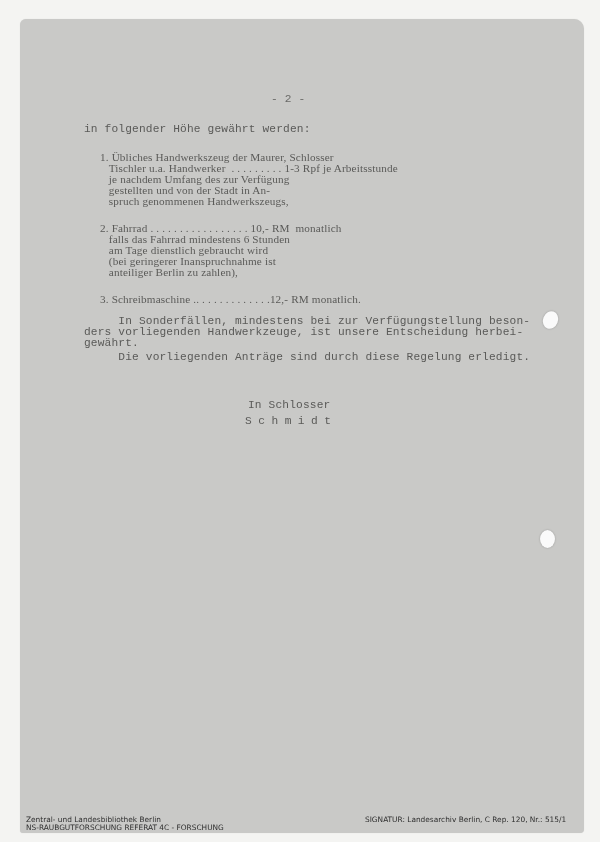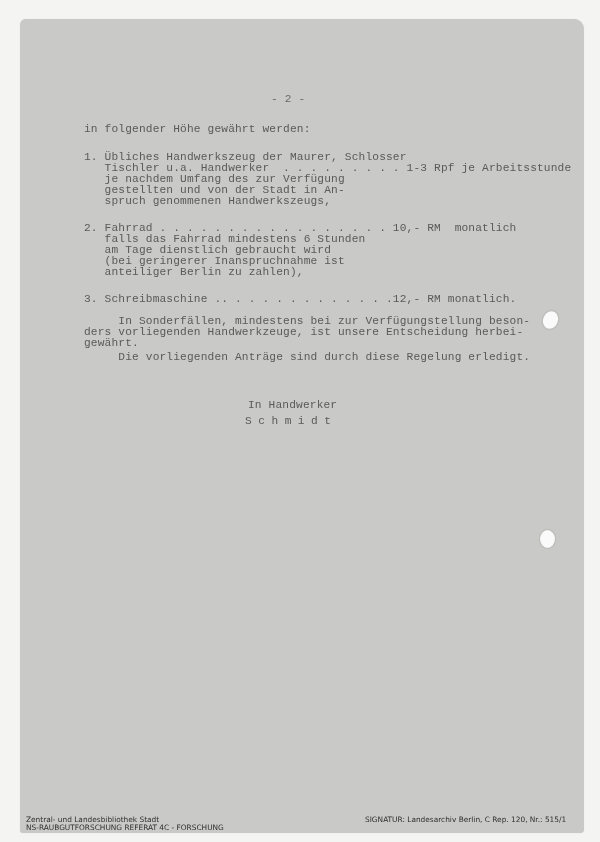--- a/index.html
+++ b/index.html
@@ -21,21 +21,21 @@
     .typed {
       position: absolute;
       color: #5a5a58;
       font-size: 11.2px;
       line-height: 11px;
       white-space: pre;
       letter-spacing: 0.15px;
     }
     .page-num { left: 271px; top: 94px; color: #6a6a68; }
     .intro { left: 84px; top: 124px; text-align: right; }
-    .item { left: 84px; }
+    .item { left: 100px; font-family: Liberation Serif, serif; }
     .item1 { top: 152px; }
     .item2 { top: 223px; }
     .item3 { top: 294px; text-align: center; }
     .para { left: 84px; }
     .para1 { top: 316px; }
     .para2 { top: 352px; }
     .sig1 { left: 248px; top: 400px; }
     .sig2 { left: 245px; top: 416px; letter-spacing: 6.5px; }
     .hole {
       position: absolute;
@@ -77,23 +77,23 @@
 <span>   anteiliger Berlin zu zahlen),</span></div>
 
 <div class="typed item item3"><span>3. Schreibmaschine .. . . . . . . . . . . . .12,- RM monatlich.</span></div>
 
 <div class="typed para para1"><span>     In Sonderfällen, mindestens bei zur Verfügungstellung beson-</span>
 <span>ders vorliegenden Handwerkzeuge, ist unsere Entscheidung herbei-</span>
 <span>gewährt.</span></div>
 
 <div class="typed para para2"><span>     Die vorliegenden Anträge sind durch diese Regelung erledigt.</span></div>
 
-<div class="typed sig1">In Handwerker</div>
+<div class="typed sig1">In Schlosser</div>
 <div class="typed sig2">Schmidt</div>
 
 <div class="hole hole1"></div>
 <div class="hole hole2"></div>
 
 <div class="footer footer-left">
-  <div>Zentral- und Landesbibliothek Stadt</div>
+  <div>Zentral- und Landesbibliothek Berlin</div>
   <div>NS-RAUBGUTFORSCHUNG REFERAT 4C - FORSCHUNG</div>
 </div>
 <div class="footer footer-right">SIGNATUR: Landesarchiv Berlin, C Rep. 120, Nr.: 515/1</div>
 
 </body></html>

